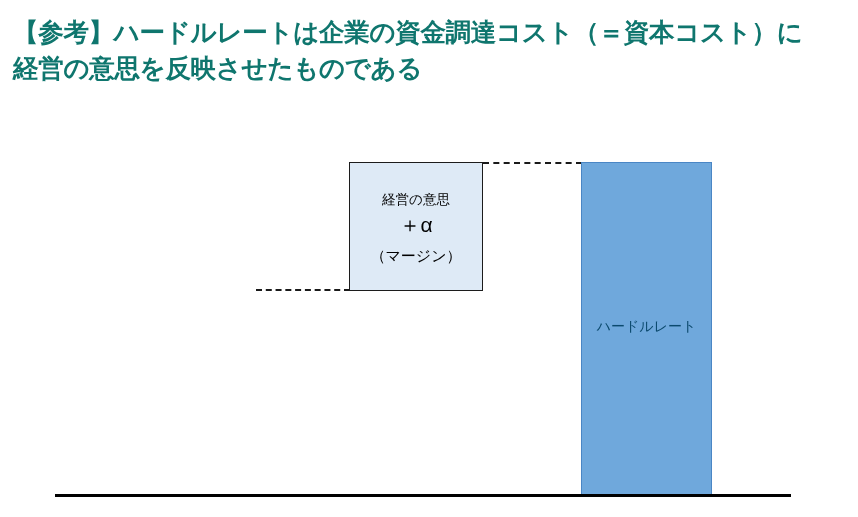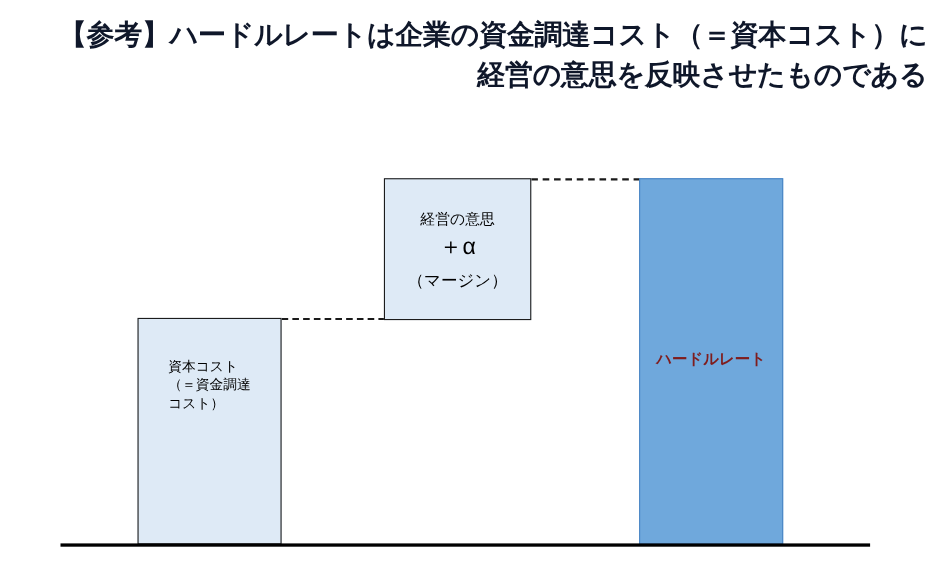--- a/index.html
+++ b/index.html
@@ -26,24 +26,23 @@
 
   
   #title {
     position: absolute;
     left: 13px;
     top: 14px;
     width: 830px;
     font-size: 25.5px;
     font-weight: bold;
     line-height: 36px;
-    color: #0f172a;
+    color: #0f766e;
     letter-spacing: -0.3px;
     white-space: pre-line;
-    text-align: right;
   }
 
   
   #plot {
     position: absolute;
     left: 0;
     top: 0;
     width: 858px;
     height: 517px;
   }
@@ -57,20 +56,21 @@
     background: #000000;
   }
 
   .bar {
     position: absolute;
     box-sizing: border-box;
     display: flex;
     flex-direction: column;
     align-items: center;
     justify-content: center;
+    text-align: center;
   }
 
   .bar-light {
     background: #deeaf6;
     border: 1.5px solid #1c1c1c;
   }
 
   .bar-solid {
     background: #6fa8dc;
     border: 1px solid #4a86c5;
@@ -120,23 +120,22 @@
   
   #bar-hurdle-rate {
     left: 581px;
     top: 162px;
     width: 131px;
     height: 333px;
   }
   #bar-hurdle-rate .bar-label {
     font-size: 14px;
     line-height: 20px;
-    color: #7f1d1d;
+    color: #0c4a6e;
     margin-bottom: 6px;
-    font-weight: bold;
   }
 
   
   .connector {
     position: absolute;
     height: 0;
     border-top: 2px dashed #1a1a1a;
   }
   #connector-lower {
     left: 256px;
@@ -156,25 +155,20 @@
 
   <div id="title">【参考】ハードルレートは企業の資金調達コスト（＝資本コスト）に
 経営の意思を反映させたものである</div>
 
   <div id="plot">
 
     <div class="connector" id="connector-lower"></div>
 
     <div class="connector" id="connector-upper"></div>
 
-    <div class="bar bar-light" id="bar-capital-cost">
-      <div class="bar-label">資本コスト
-（＝資金調達
-コスト）</div>
-    </div>
 
     <div class="bar bar-light" id="bar-management-intent">
       <div class="line-main">経営の意思</div>
       <div class="line-alpha">＋α</div>
       <div class="line-margin">（マージン）</div>
     </div>
 
     <div class="bar bar-solid" id="bar-hurdle-rate">
       <div class="bar-label">ハードルレート</div>
     </div>

